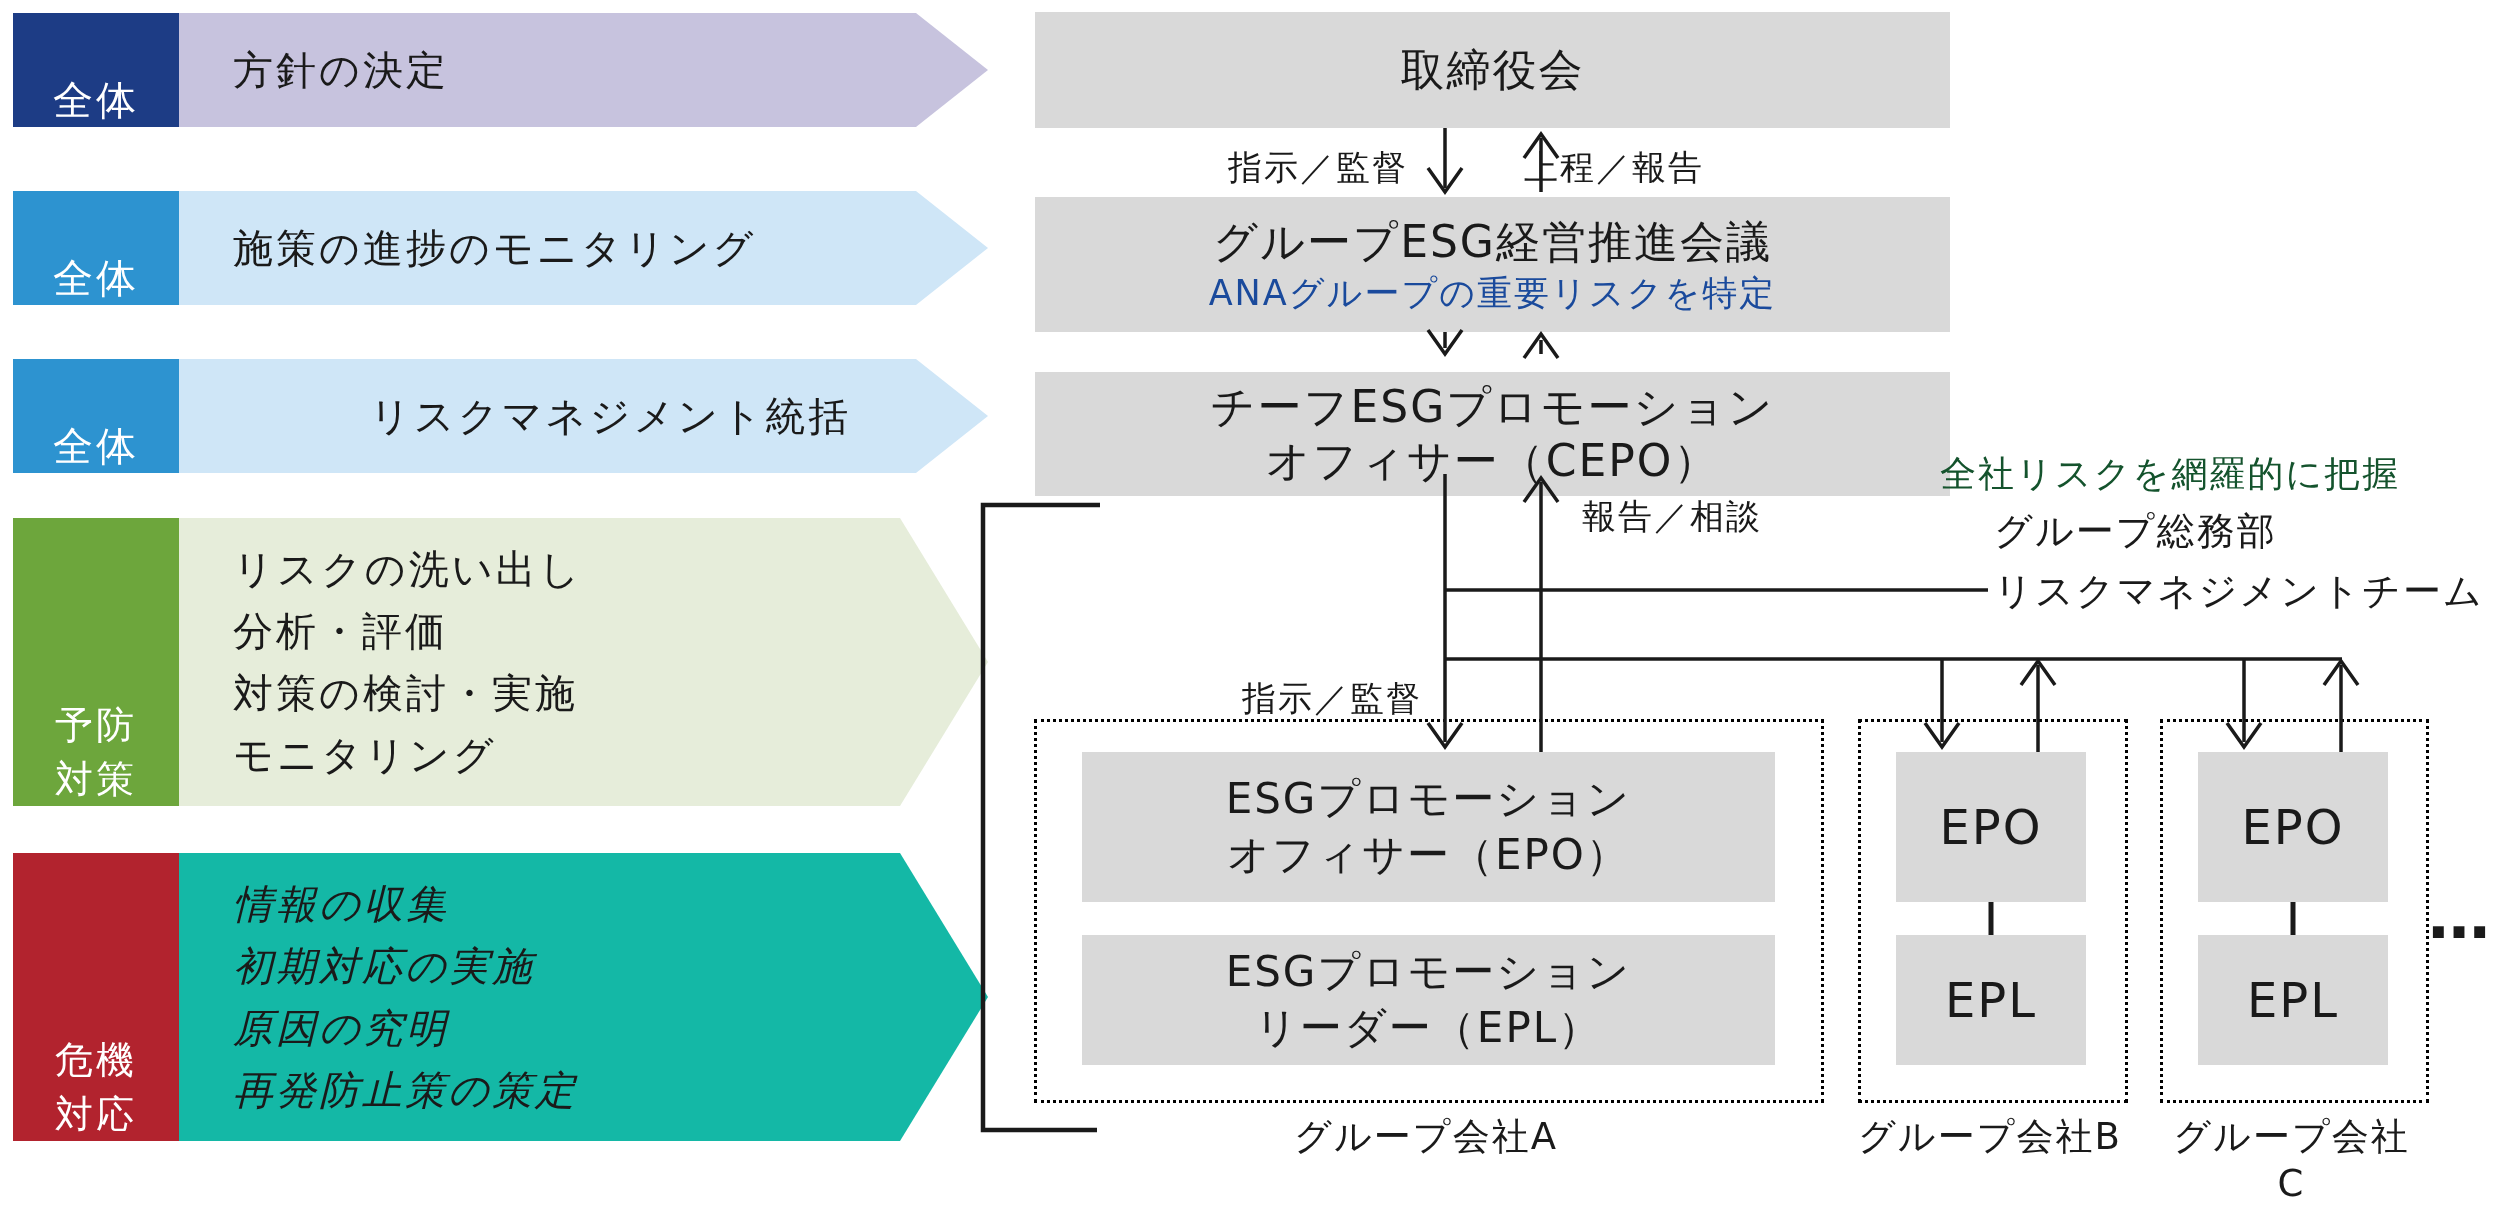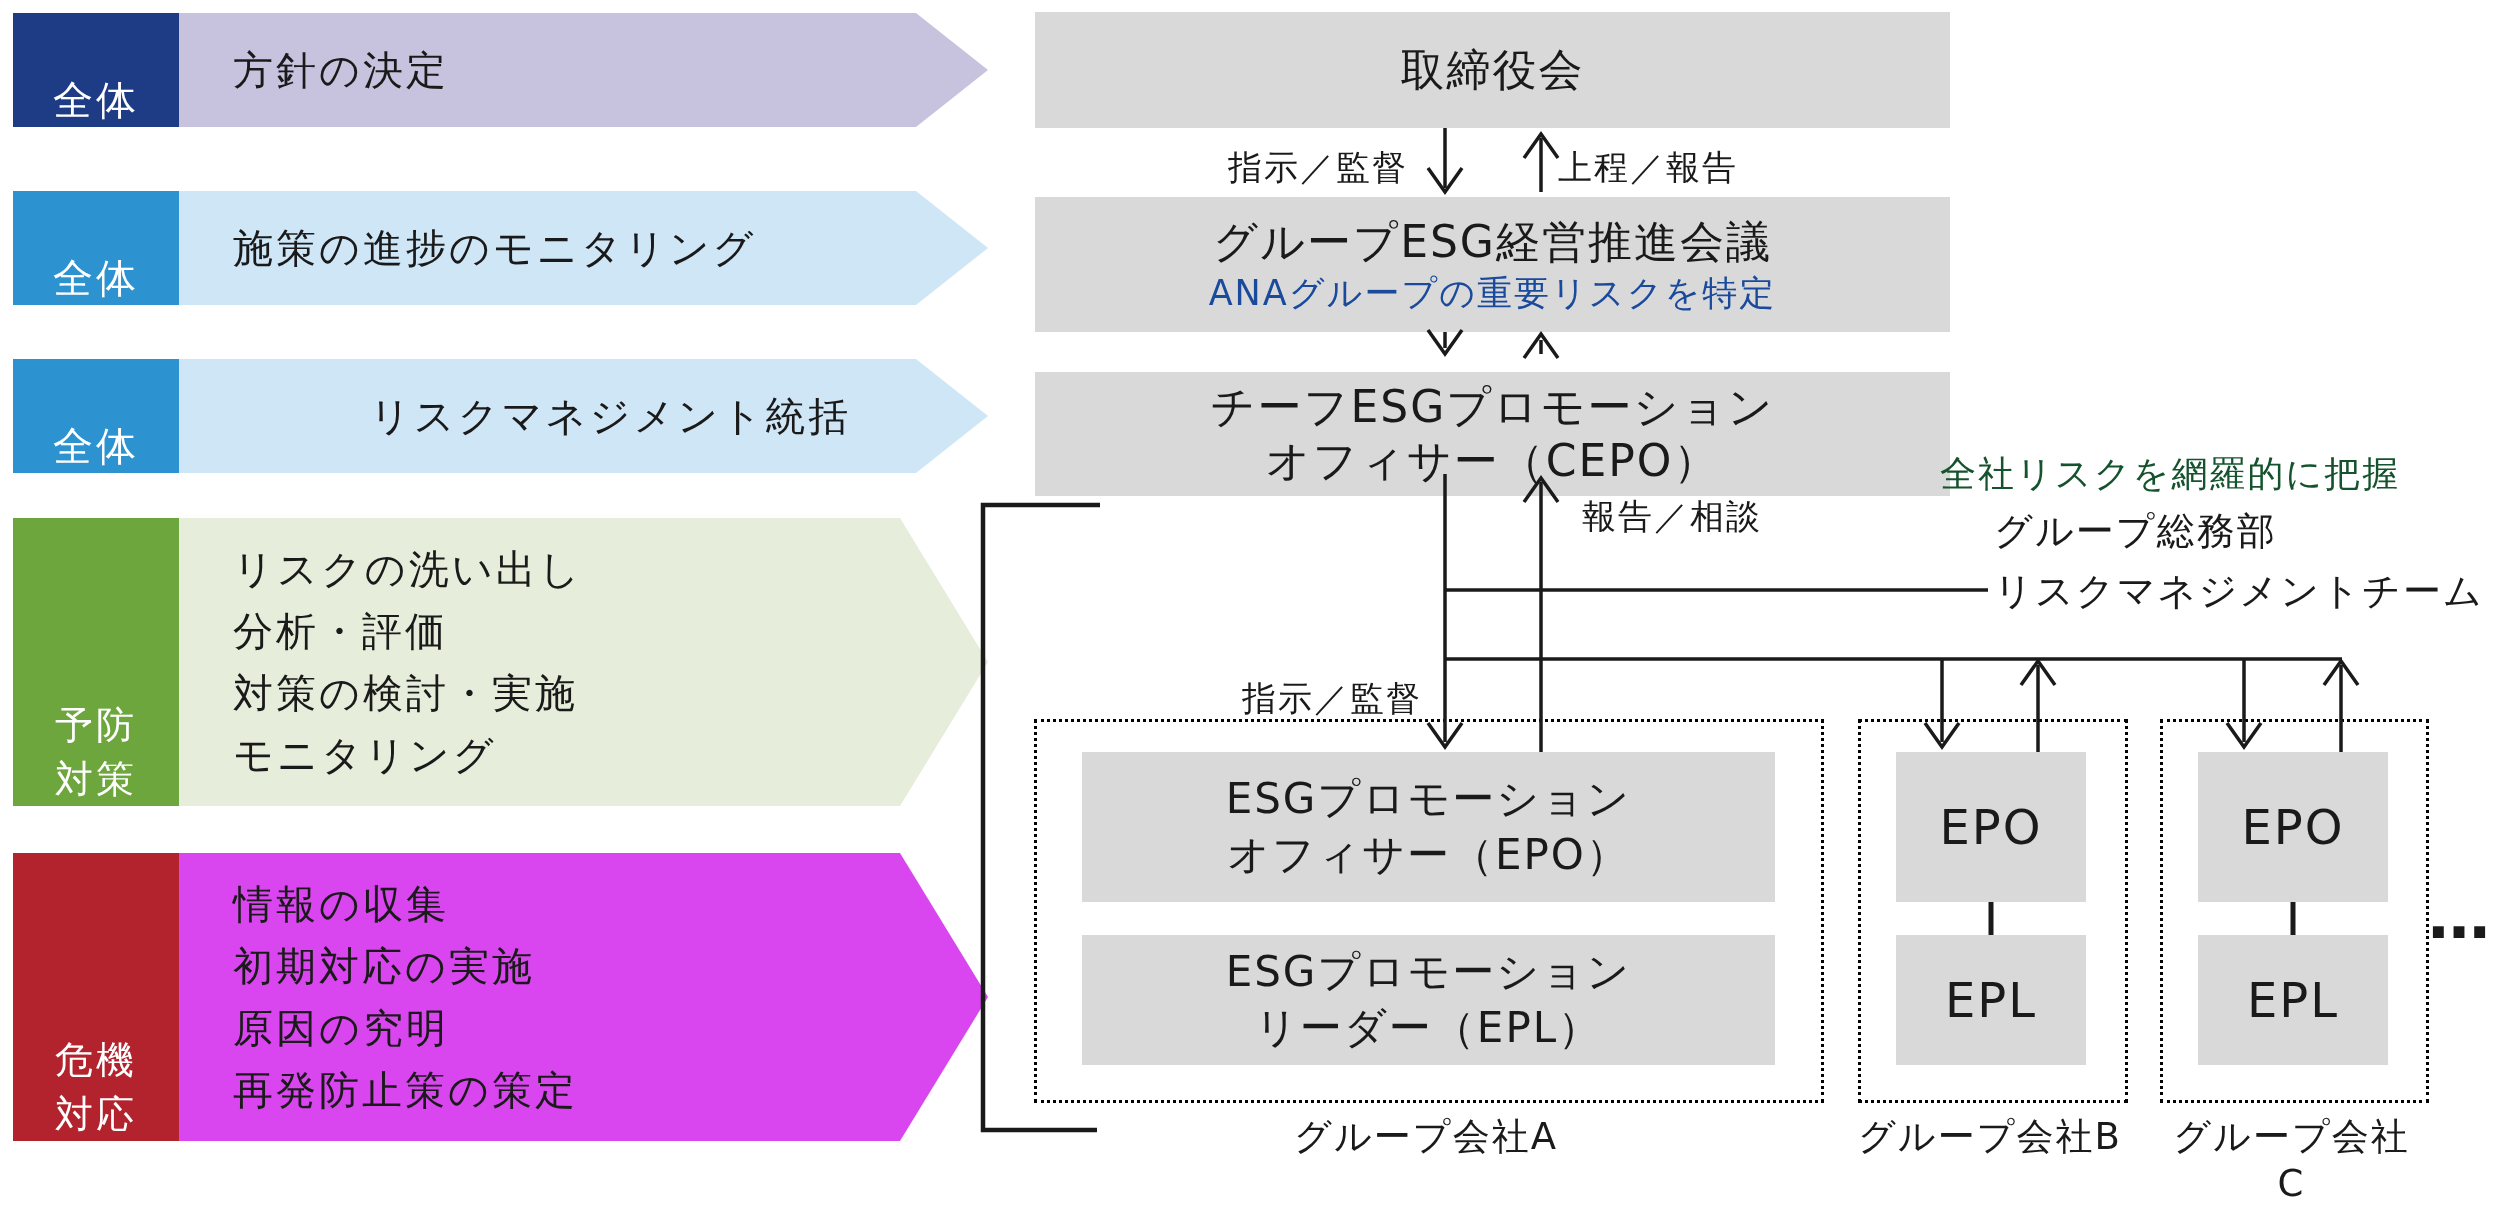--- a/index.html
+++ b/index.html
@@ -129,34 +129,34 @@
       <div>対策の検討・実施</div>
       <div>モニタリング</div>
     </div>
   </div>
 
   <div class="banner tall" style="top:853px">
     <div class="tag" style="background: rgb(178, 35, 46);">
       <div>危機</div>
       <div>対応</div>
     </div>
-    <div class="bbody" style="background: #d946ef;">
+    <div class="bbody" style="background: #14b8a6; font-style: italic;">
       <div>情報の収集</div>
       <div>初期対応の実施</div>
       <div>原因の究明</div>
       <div>再発防止策の策定</div>
     </div>
   </div>
 
   <div class="gbox" style="left:1035px;top:12px;width:915px;height:116px">
     <div class="l1">取締役会</div>
   </div>
 
   <div class="lbl right" style="right:1092px;top:145px">指示／監督</div>
-  <div class="lbl" style="left:1558px;top:145px">上程／報告</div>
+  <div class="lbl" style="left:1524px;top:145px">上程／報告</div>
 
   <div class="gbox" style="left:1035px;top:197px;width:915px;height:135px">
     <div class="l1">グループESG経営推進会議</div>
     <div class="sub" style="color: rgb(26, 74, 156);">ANAグループの重要リスクを特定</div>
   </div>
 
   <div class="gbox" style="left:1035px;top:372px;width:915px;height:124px">
     <div class="l2">チーフESGプロモーション</div>
     <div class="l2">オフィサー（CEPO）</div>
   </div>

